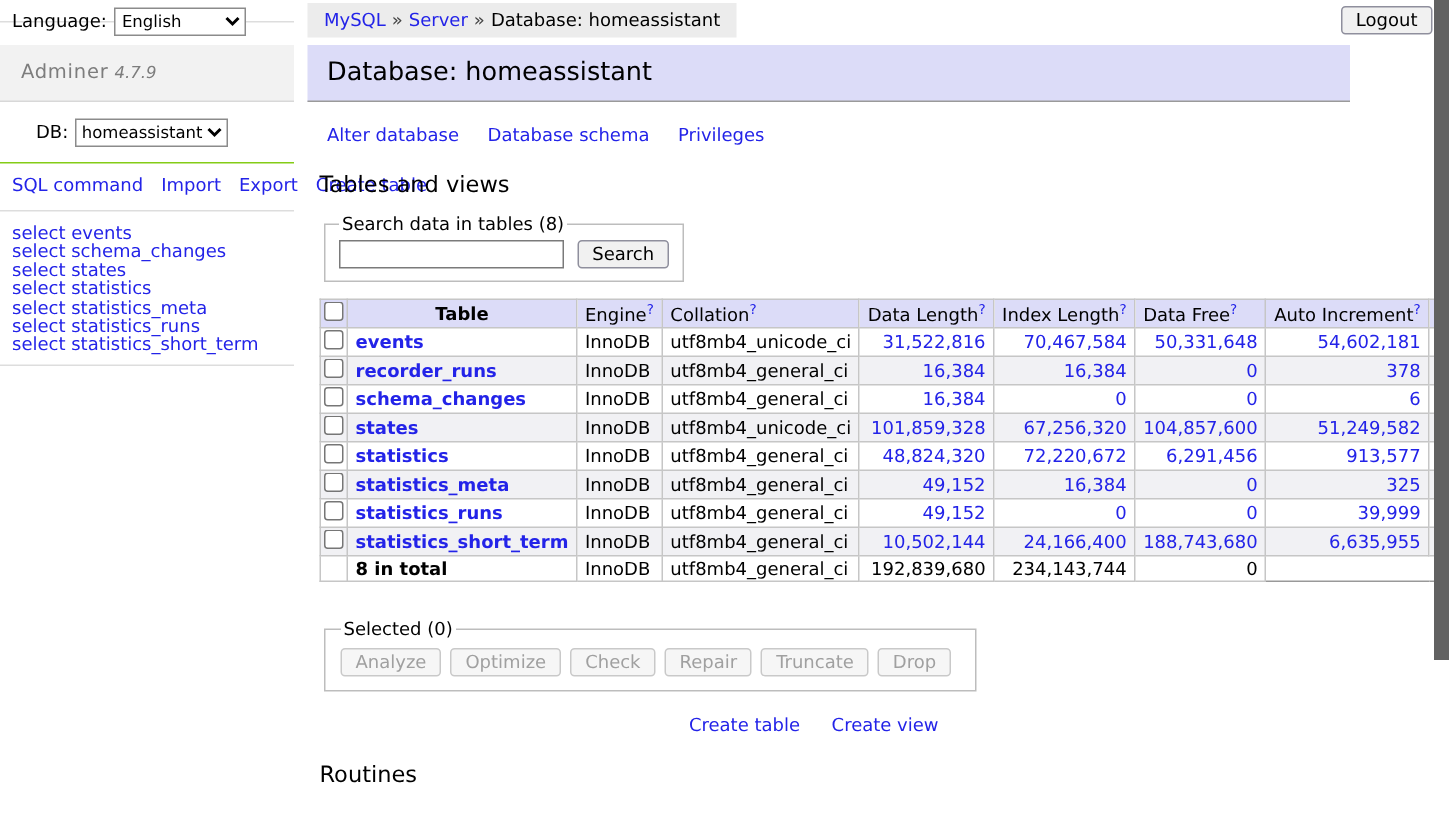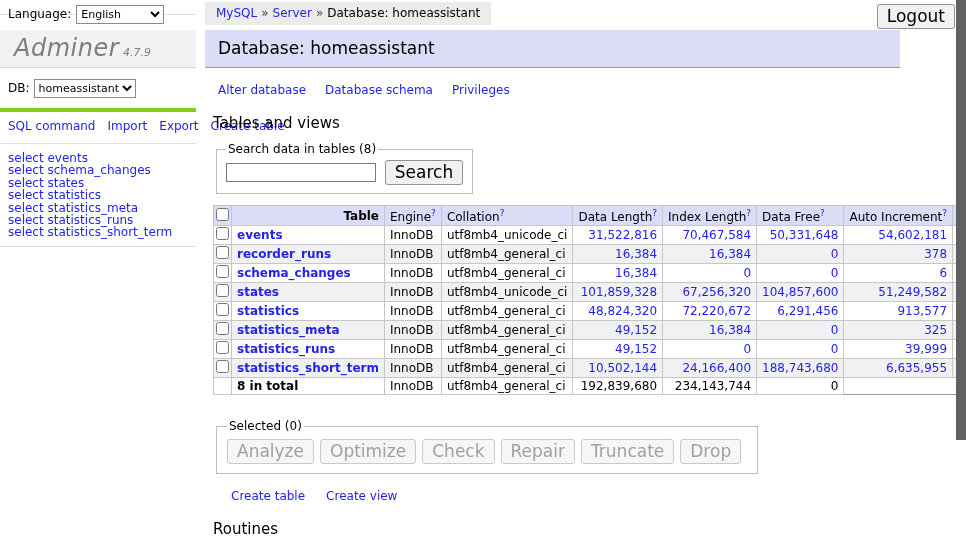--- a/index.html
+++ b/index.html
@@ -12,43 +12,43 @@
   a { color:#2323e8; text-decoration:none; cursor:pointer; }
   select {
     font-family:"DejaVu Sans","Liberation Sans",sans-serif; font-size:11px;
     border:1px solid #8b8b8b; background:#fff; height:19px;
   }
   input[type=text]{
     font-family:"DejaVu Sans","Liberation Sans",sans-serif; font-size:12px;
     border:1px solid #7a7a7a; height:19px; padding:0 3px;
   }
   button {
-    font-family:"DejaVu Sans","Liberation Sans",sans-serif; font-size:17px;
+    font-family:"DejaVu Sans","Liberation Sans",sans-serif; font-size:12px;
     background:#f1f1f1; border:1px solid #8f8f9d; border-radius:3px;
     padding:1px 9px 2px; color:#000; cursor:pointer;
   }
   button:disabled { color:#a0a0a0; border-color:#c9c9c9; background:#f6f6f6; cursor:default; }
 
   
   .lang-row { position:absolute; left:0; top:0; width:196px; height:15px;
     border-bottom:1px solid #ddd; padding:5px 0 0 8px; }
   .lang-row label { margin-right:5px; }
   .lang-row select { width:88px; }
   .breadcrumb { position:absolute; left:205px; top:2px; background:#ececec;
     padding:4px 11px 5px; white-space:nowrap; }
   .breadcrumb .sep { color:#444; margin:0 4px; }
   .logout-btn { position:absolute; top:4px; right:11px; }
 
   
   .sidebar { position:absolute; left:0; top:30px; width:196px; }
   .logo-band { height:38px; background:#f2f2f2; border-bottom:1px solid #d8d8d8;
     line-height:37px; padding-left:14px; color:#7d7d7d; }
-  .logo-band .app { font-style:italic; font-size:24px; letter-spacing:.5px; }
+  .logo-band .app { font-size:13px; letter-spacing:.5px; }
   .logo-band .ver { font-size:11px; margin-left:4px;font-style:italic; }
-  .db-row { padding:11px 8px 10px; border-bottom:4px solid #84cc16; }
+  .db-row { padding:11px 24px 10px; border-bottom:1px solid #84cc16; }
   .db-row select { width:102px; margin-left:4px; }
   .side-links { padding:7px 8px 9px; border-bottom:1px solid #ddd; line-height:15px; }
   .side-links a { margin-right:12px; white-space:nowrap; }
   .table-list { padding:8px 8px 7px; border-bottom:1px solid #ddd; }
   .table-list .row { line-height:12.4px; white-space:nowrap; }
 
   
   .main { position:absolute; left:205px; top:30px; width:695px; }
   h2.title { height:38px; line-height:36px; padding-left:13px; font-size:17px;
     font-weight:normal; background:#dcdcf8; border-bottom:1px solid #9a9a9a; }
@@ -58,40 +58,40 @@
   fieldset { display:inline-block; border:1px solid #bdbdbd; padding:4px 9px 8px;
     margin:10px 0 0 11px; vertical-align:top; }
   legend { padding:0 2px; }
   .search-fs input { width:150px; vertical-align:middle; }
   .search-fs button { margin-left:5px; vertical-align:middle; }
 
   table.db { border-collapse:collapse; table-layout:fixed; margin:11px 0 0 8px;
     border:1px solid #999; }
   table.db th, table.db td { border:1px solid #c6c6c6; padding:1px 5px; height:17px;
     overflow:hidden; white-space:nowrap; }
-  table.db thead th { background:#dcdcf8; font-weight:bold; text-align:right; }
+  table.db thead th { background:#dcdcf8; font-weight:bold; text-align:center; }
   table.db thead th.lft { font-weight:normal; text-align:left; }
   table.db sup a { font-size:9px; }
   table.db tbody tr:nth-child(even) td { background:#f1f1f4; }
   table.db td.num { text-align:right; }
   table.db td.name a { font-weight:bold; }
   table.db td.chk, table.db th.chk { text-align:center; padding:1px 2px; }
   table.db tfoot td { font-weight:normal; }
   table.db tfoot td.tot { font-weight:bold; }
   table.db tfoot td.blank { border:none; background:#fff; }
 
   .selected-fs { padding:6px 10px 9px; }
   .selected-fs .btn-row button { margin-right:6px; }
   .selected-fs .move-row { margin-top:8px; }
   .selected-fs .move-row select { width:132px; margin:0 6px 0 4px; vertical-align:middle; }
   .selected-fs .move-row button { margin-right:6px; vertical-align:middle; }
   .selected-fs .move-row label { vertical-align:middle; }
   .selected-fs input[type=checkbox]{ vertical-align:middle; margin-right:2px; }
 
-  .bottom-links { margin:15px 0 0 26px; }
+  .bottom-links { margin:15px 0 0 1px;text-align:center; }
   .bottom-links a { margin-right:21px; }
 
   
   .scrollbar { position:absolute; right:0; top:0; width:10px; height:543px; background:#fff; }
   .scrollbar .thumb { position:absolute; top:0; left:0; width:10px; height:440px; background:#616161; }
 </style>
 </head>
 <body>
 
 <div class="lang-row">

